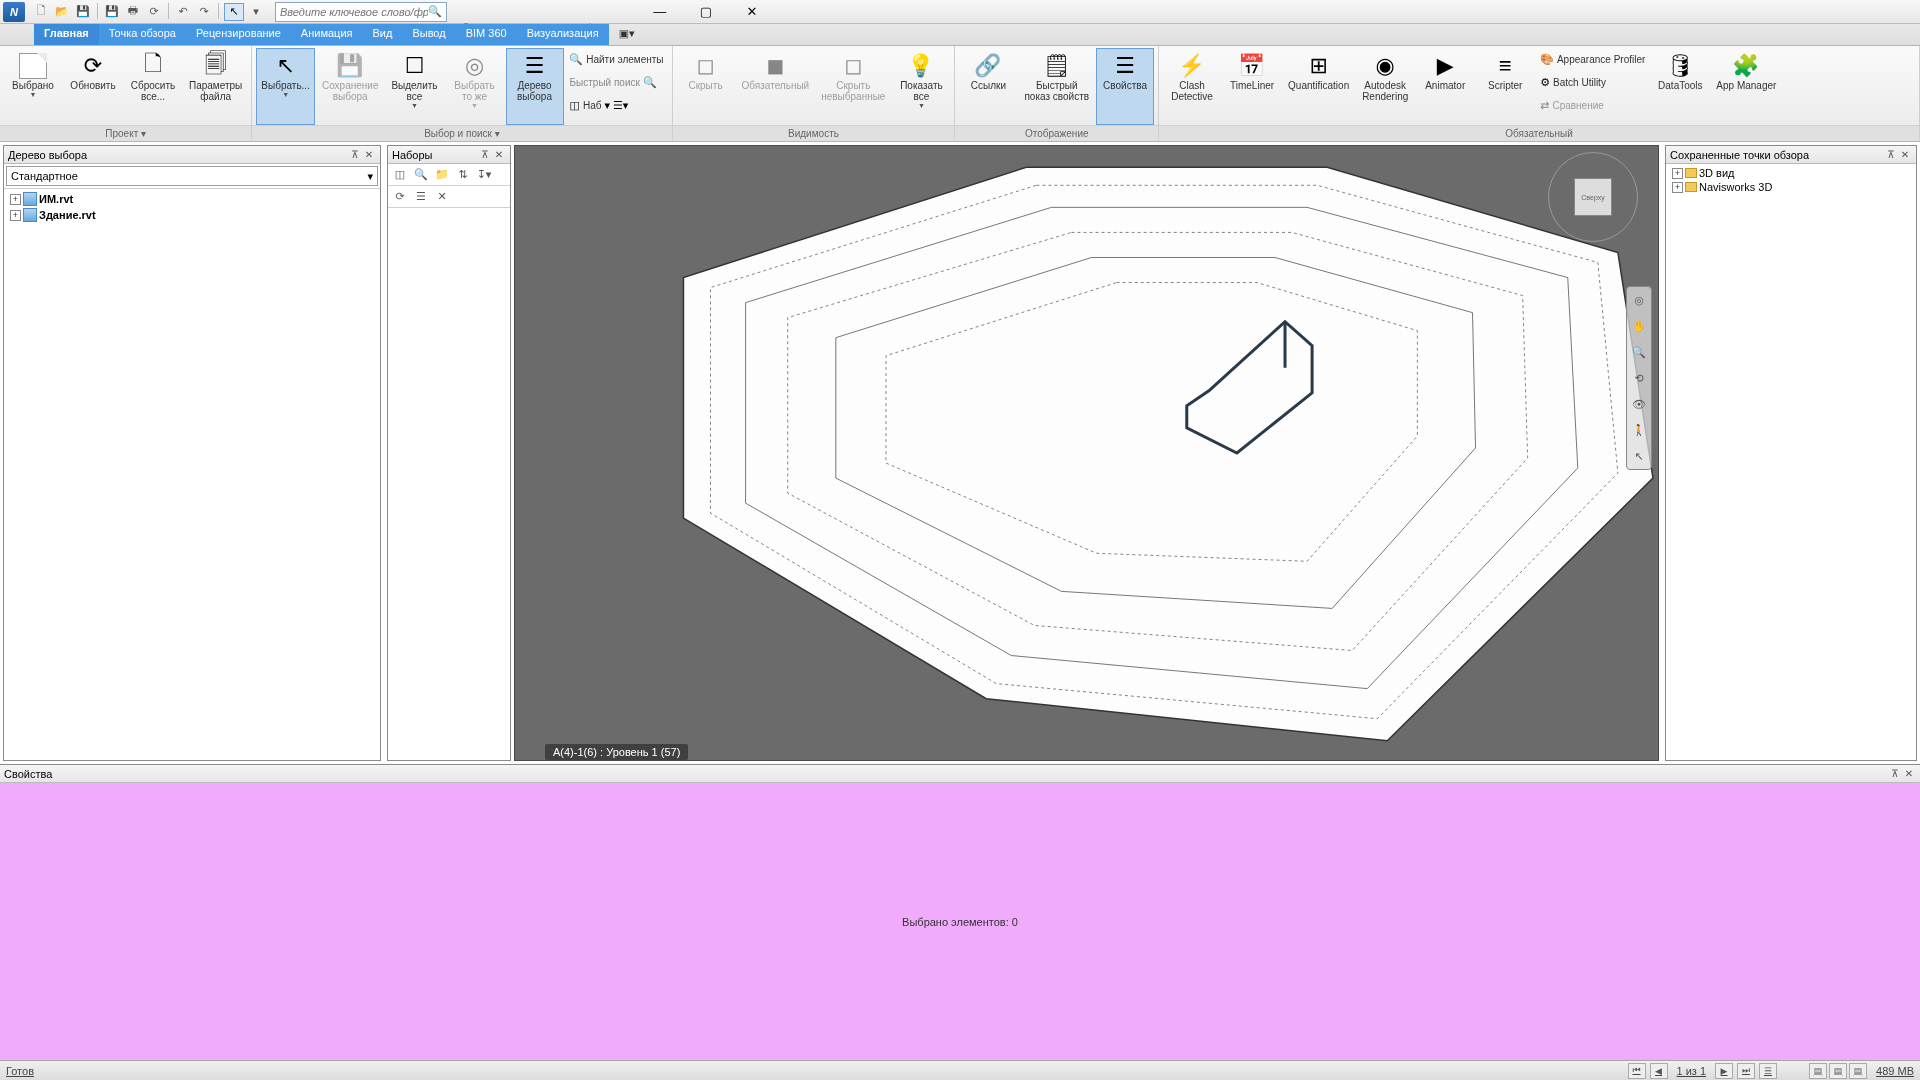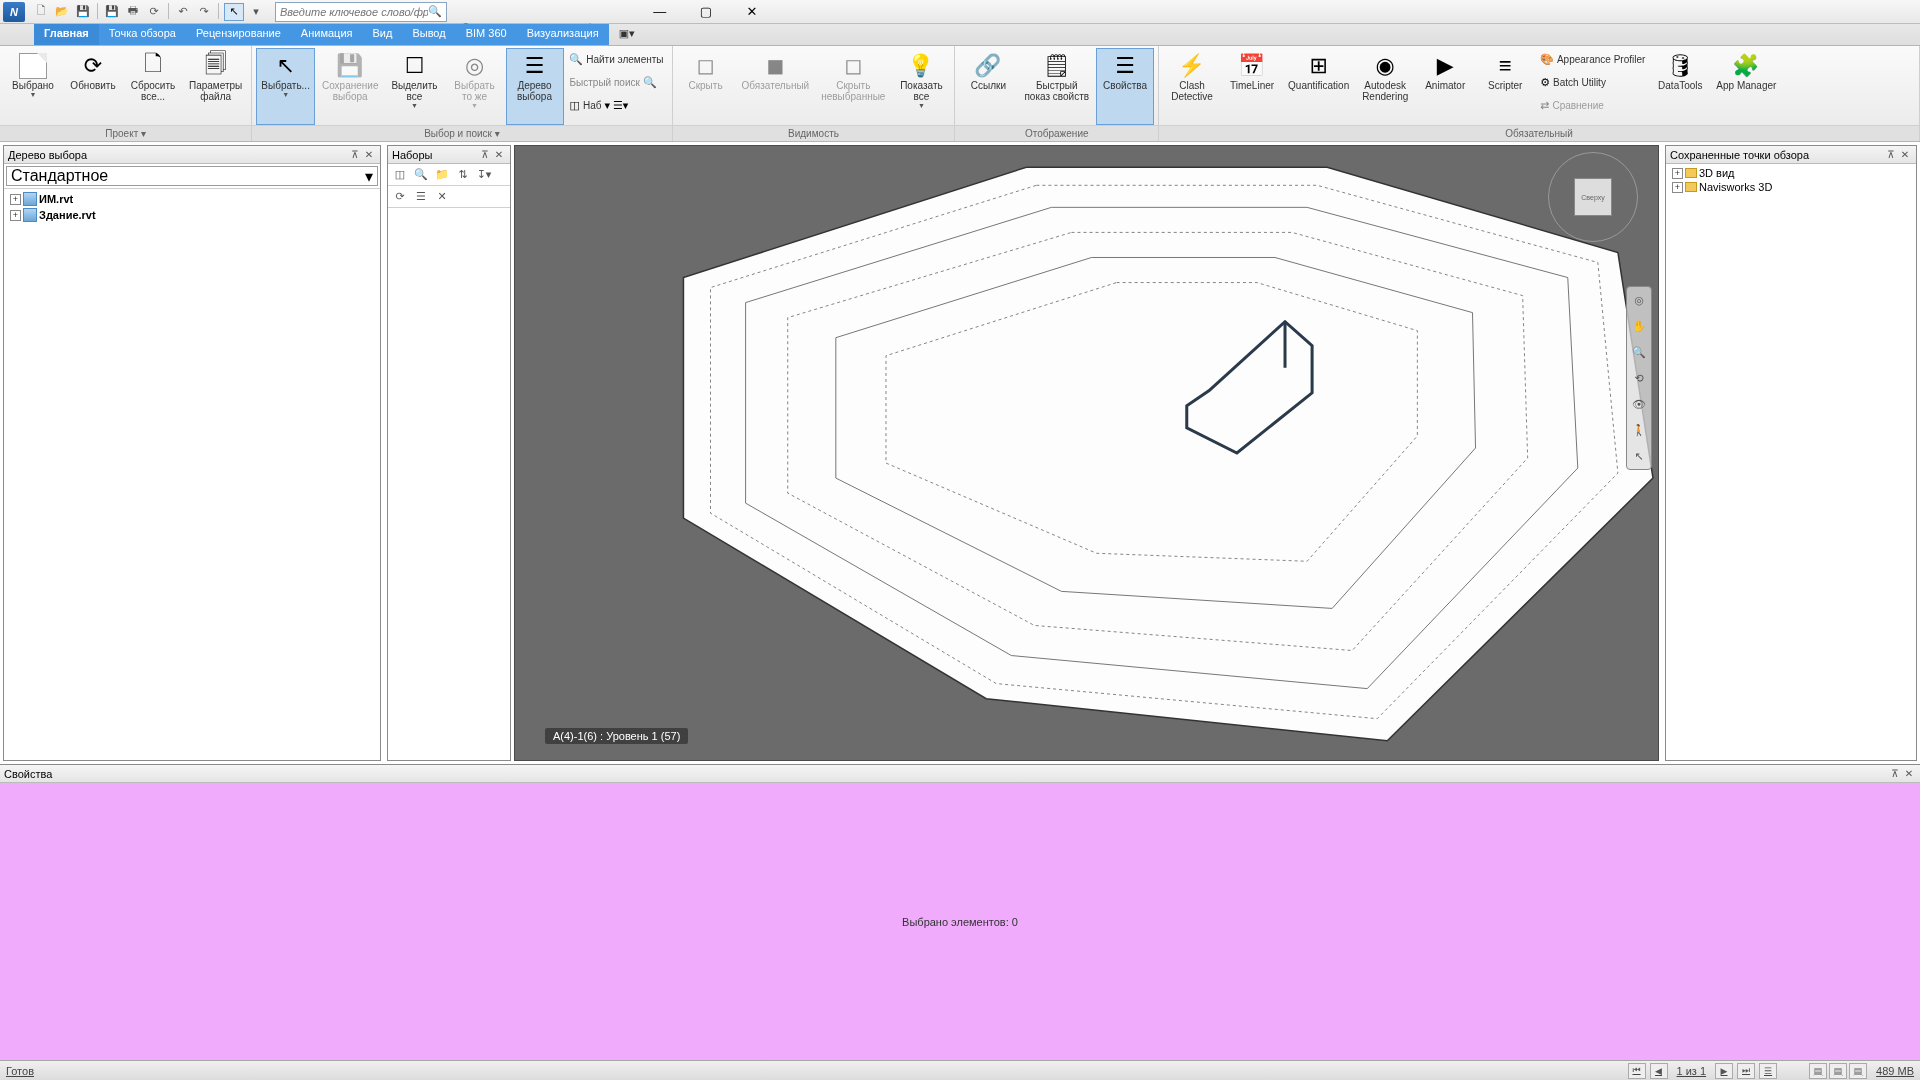--- a/index.html
+++ b/index.html
@@ -46,32 +46,32 @@
 .panel { background: #fff; border: 1px solid #8a8a8a; display: flex; flex-direction: column; margin: 3px; }
 .panel-head { height: 18px; background: linear-gradient(#f5f5f5,#e5e5e5); border-bottom: 1px solid #bbb; display: flex; align-items: center; padding: 0 4px; font-size: 11px; }
 .panel-head .ptitle { flex: 1; }
 .panel-head .pbtn { width: 14px; height: 14px; display:flex; align-items:center; justify-content:center; cursor:pointer; color:#555; font-size: 10px;}
 .panel-body { flex: 1; overflow: auto; padding: 2px; }
 .toolbar { height: 22px; display: flex; align-items: center; gap: 3px; padding: 0 3px; border-bottom: 1px solid #d0d0d0; }
 .tbtn { width: 18px; height: 18px; border: 1px solid transparent; display:flex; align-items:center; justify-content:center; cursor:pointer; color: #555; }
 
 .left-col { width: 384px; display: flex; flex-direction: column; }
 .left-col .panel.tree { height: 100%; }
-.tree-combo { width: 100%; height: 20px; border: 1px solid #9c9c9c; display:flex; align-items:center; padding: 0 4px; background:#fff; font-size:16px; }
+.tree-combo { width: 100%; height: 20px; border: 1px solid #9c9c9c; display:flex; align-items:center; padding: 0 4px; background:#fff; font-size:11px; }
 .tree-combo .cv { flex:1; }
 .tree-item { display:flex; align-items:center; gap: 2px; padding: 1px 4px; font-size: 11px; }
 .tree-item .exp { width: 11px; height: 11px; border: 1px solid #888; display:flex; align-items:center; justify-content:center; font-size:9px; line-height:9px; cursor:pointer; color:#333;}
 .tree-item .fic { width: 14px; height: 14px; background: linear-gradient(#b4d4f0,#6aa8da); border: 1px solid #4b8bc5; }
 .tree-item .txt { font-weight: bold; }
 
 .sets-col { width: 130px; display: flex; flex-direction: column; }
 
 .viewport { flex: 1; background: #6b6b6b; position: relative; margin: 3px 3px 3px 0; border: 1px solid #4a4a4a; }
 .viewport svg { width: 100%; height: 100%; }
-.status-overlay { position: absolute; bottom: 16px; left: 30px; background: rgba(0,0,0,0.4); color: #fff; padding: 2px 8px; font-size: 11px; border-radius: 2px; }
+.status-overlay { position: absolute; bottom: 0; left: 30px; background: rgba(0,0,0,0.4); color: #fff; padding: 2px 8px; font-size: 11px; border-radius: 2px; }
 
 .nav-tools { position: absolute; right: 6px; top: 140px; width: 26px; background: rgba(220,220,220,0.75); border: 1px solid #888; border-radius: 4px; display: flex; flex-direction: column; align-items: center; padding: 4px 0; gap: 8px; }
 .nav-tools .nt { width: 18px; height: 18px; display:flex; align-items:center; justify-content:center; color:#555; cursor:pointer; }
 
 .viewcube { position:absolute; top:6px; right:20px; width:90px; height:90px; }
 .viewcube .ring { position:absolute; inset:0; border: 1px solid #999; border-radius:50%; }
 .viewcube .cube { position:absolute; top:26px; left:26px; width:38px; height:38px; background:#ddd; border:1px solid #888; display:flex; align-items:center; justify-content:center; font-size:7px; color:#666;}
 
 .right-col { width: 258px; display: flex; flex-direction: column; }
 

